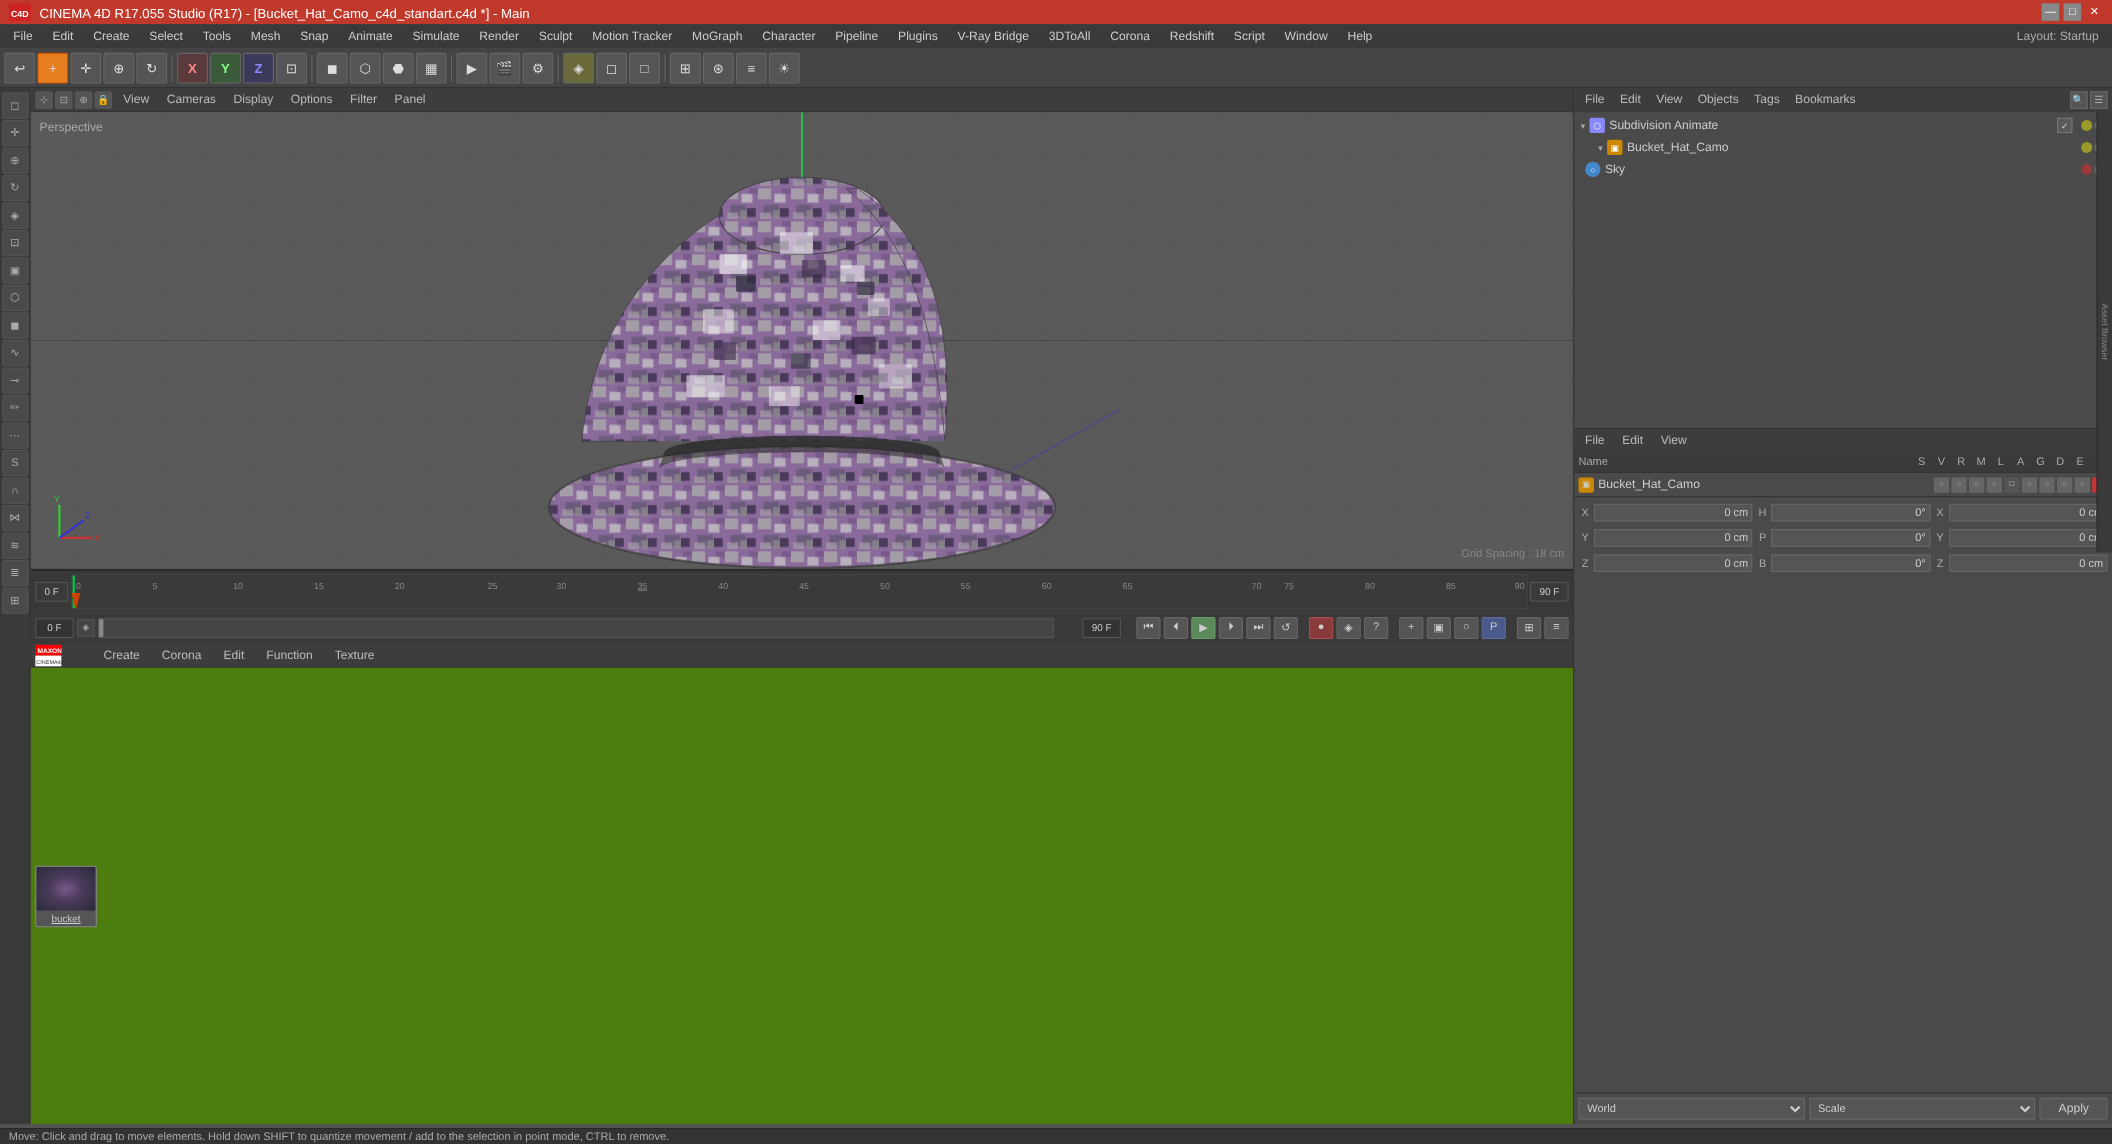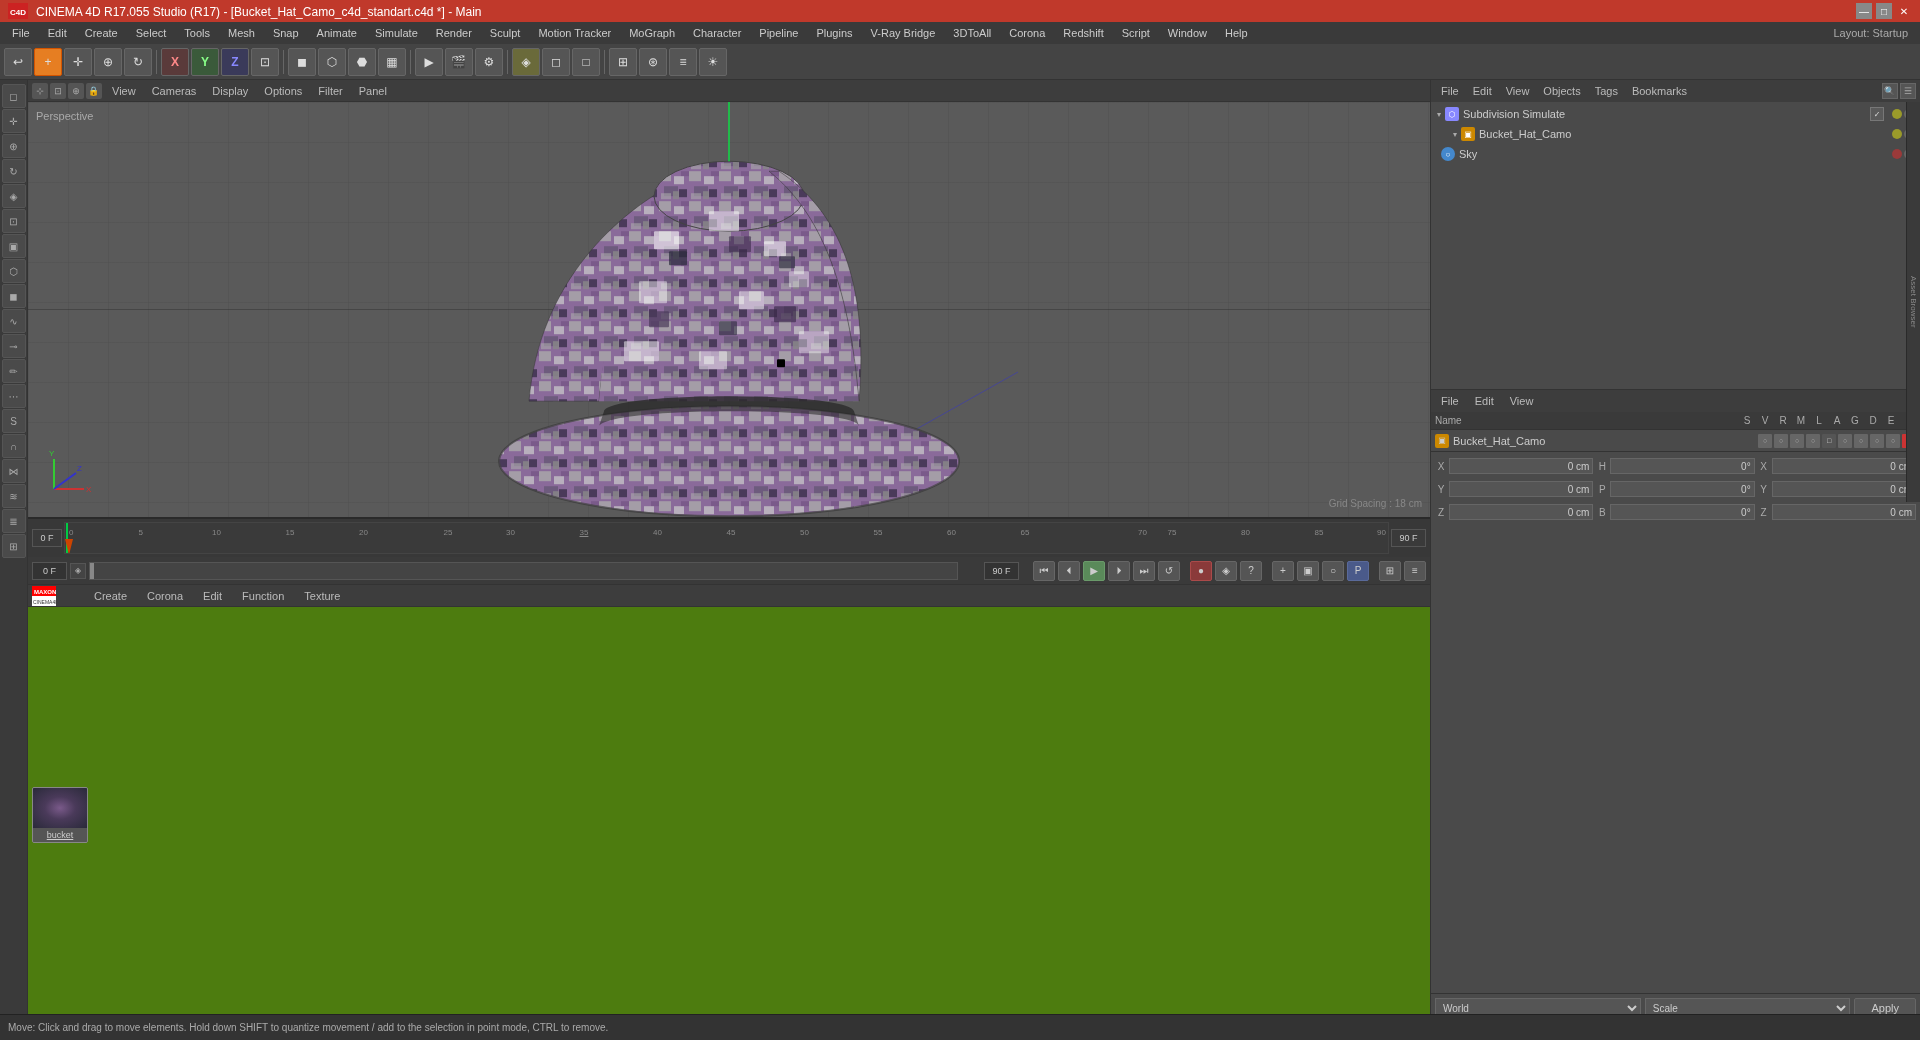--- a/index.html
+++ b/index.html
@@ -796,21 +796,21 @@
 
         <div style="width:16px;height:16px;background:#555;border:1px solid #666;display:flex;align-items:center;justify-content:center;font-size:9px;color:#aaa;cursor:pointer;">🔍</div>
         <div style="width:16px;height:16px;background:#555;border:1px solid #666;display:flex;align-items:center;justify-content:center;font-size:9px;color:#aaa;cursor:pointer;">☰</div>
       </div>
 
       <div id="object-list" style="flex:1; overflow-y:auto; padding:2px;">
 
         <div class="obj-row" style="padding-left:4px;">
           <span style="font-size:8px;color:#aaa;cursor:pointer;">▾</span>
           <div style="width:14px;height:14px;background:#8888ff;border-radius:2px;display:flex;align-items:center;justify-content:center;font-size:8px;color:white;">⬡</div>
-          <span class="obj-name">Subdivision Simulate</span>
+          <span class="obj-name">Subdivision Animate</span>
 
           <div class="obj-tags">
             <div style="width:14px;height:14px;background:#5a5a5a;border:1px solid #777;display:flex;align-items:center;justify-content:center;font-size:8px;color:#ddd;">✓</div>
           </div>
 
           <div style="display:flex;gap:2px;margin-left:4px;">
             <div style="width:10px;height:10px;border-radius:50%;background:#9a9a2a;"></div>
             <div style="width:10px;height:10px;border-radius:50%;background:#666;"></div>
           </div>
         </div>
@@ -942,15 +942,15 @@
     </div>
 
   </div>
 
   <div id="right-browser-tab" style="width:14px;background:#3a3a3a;border-left:1px solid #2a2a2a;display:flex;align-items:center;justify-content:center;cursor:pointer;">
     <div class="vertical-text">Asset Browser</div>
   </div>
 
 </div>
 
-<div id="status-bar" style="position:fixed;bottom:0;left:0;right:0;height:26px;background:#333;display:flex;align-items:center;padding:0 8px;color:#aaa;font-size:10px;border-top:1px solid #222;z-index:100;">
+<div id="status-bar" style="position:fixed;bottom:0;left:0;right:0;height:15px;background:#333;display:flex;align-items:center;padding:0 8px;color:#aaa;font-size:10px;border-top:1px solid #222;z-index:100;">
   <span>Move: Click and drag to move elements. Hold down SHIFT to quantize movement / add to the selection in point mode, CTRL to remove.</span>
 </div>
 
 </body></html>

